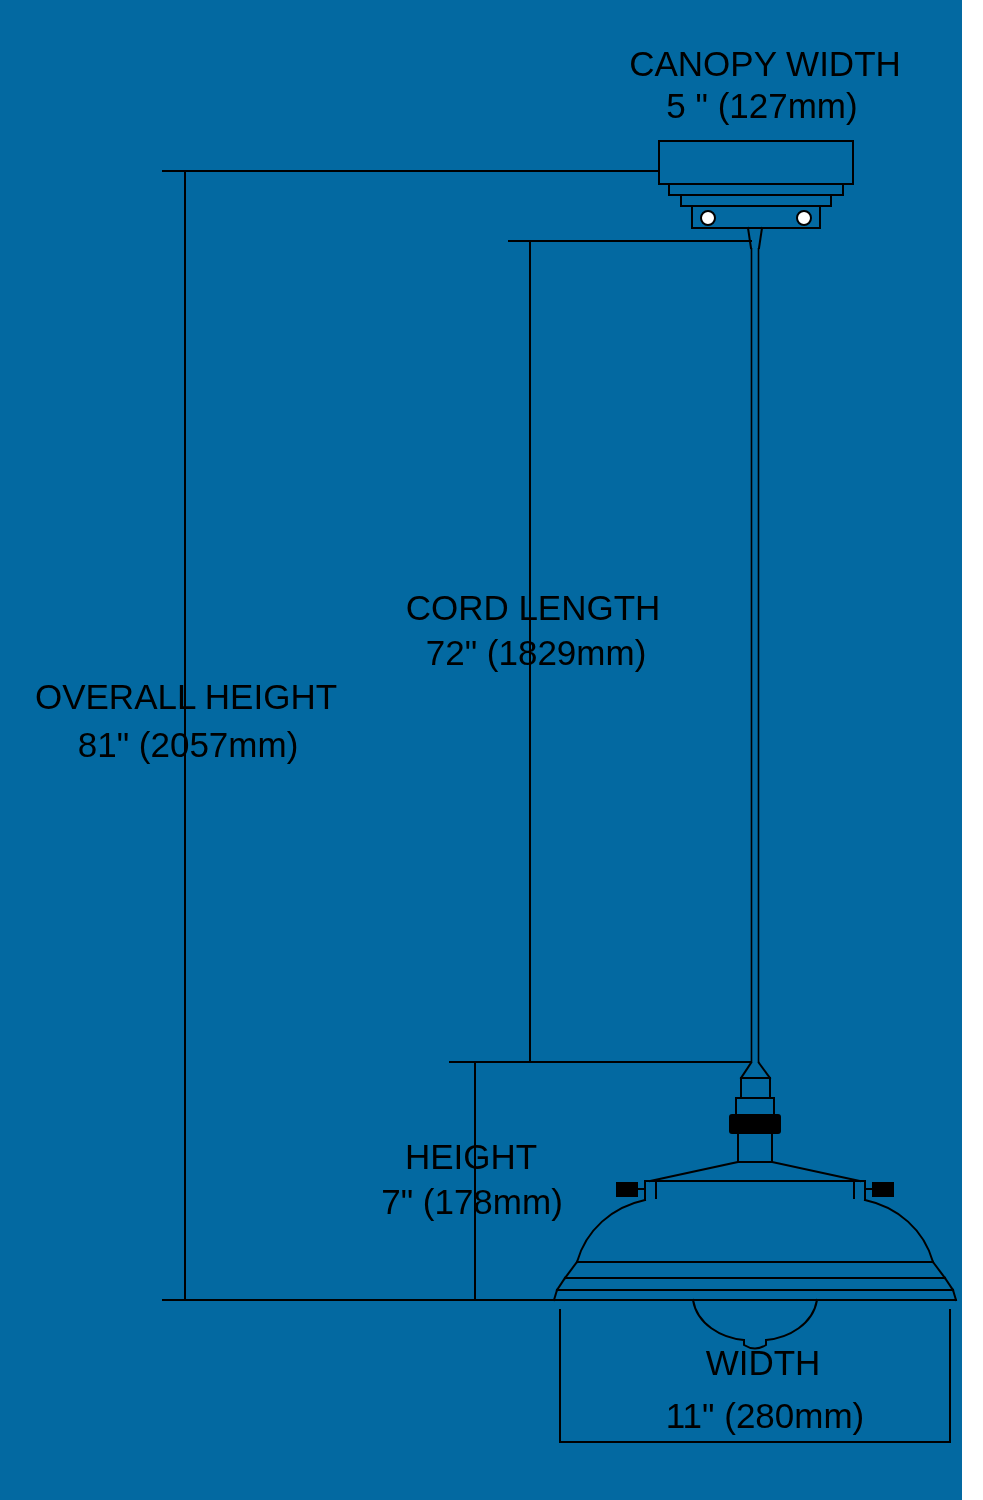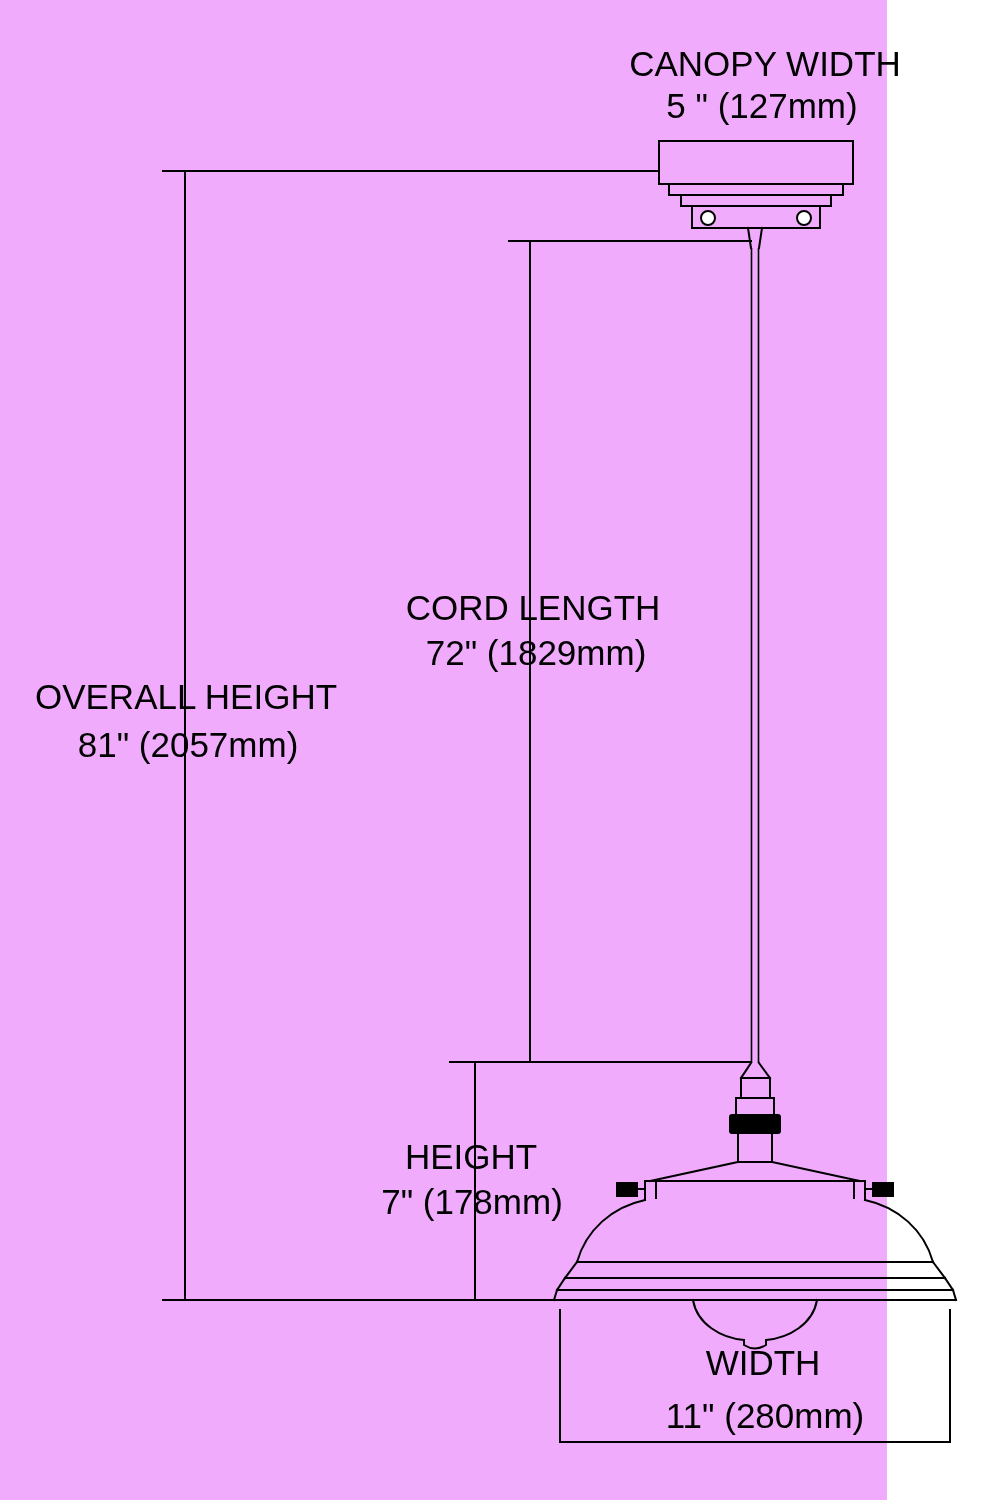--- a/index.html
+++ b/index.html
@@ -2,23 +2,23 @@
 <html><head>
 <meta charset="utf-8">
 <style>
   html, body {
     margin: 0;
     padding: 0;
     background: #ffffff;
   }
   .stage {
     position: relative;
-    width: 887px;
+    width: 962px;
     height: 1500px;
-    background: #f0abfc;
+    background: #0369a1;
     font-family: "Liberation Sans", sans-serif;
   }
   svg text {
     font-family: "Liberation Sans", sans-serif;
     font-size: 35px;
     fill: #000000;
     text-anchor: middle;
   }
   svg .ln {
     stroke: #000000;

